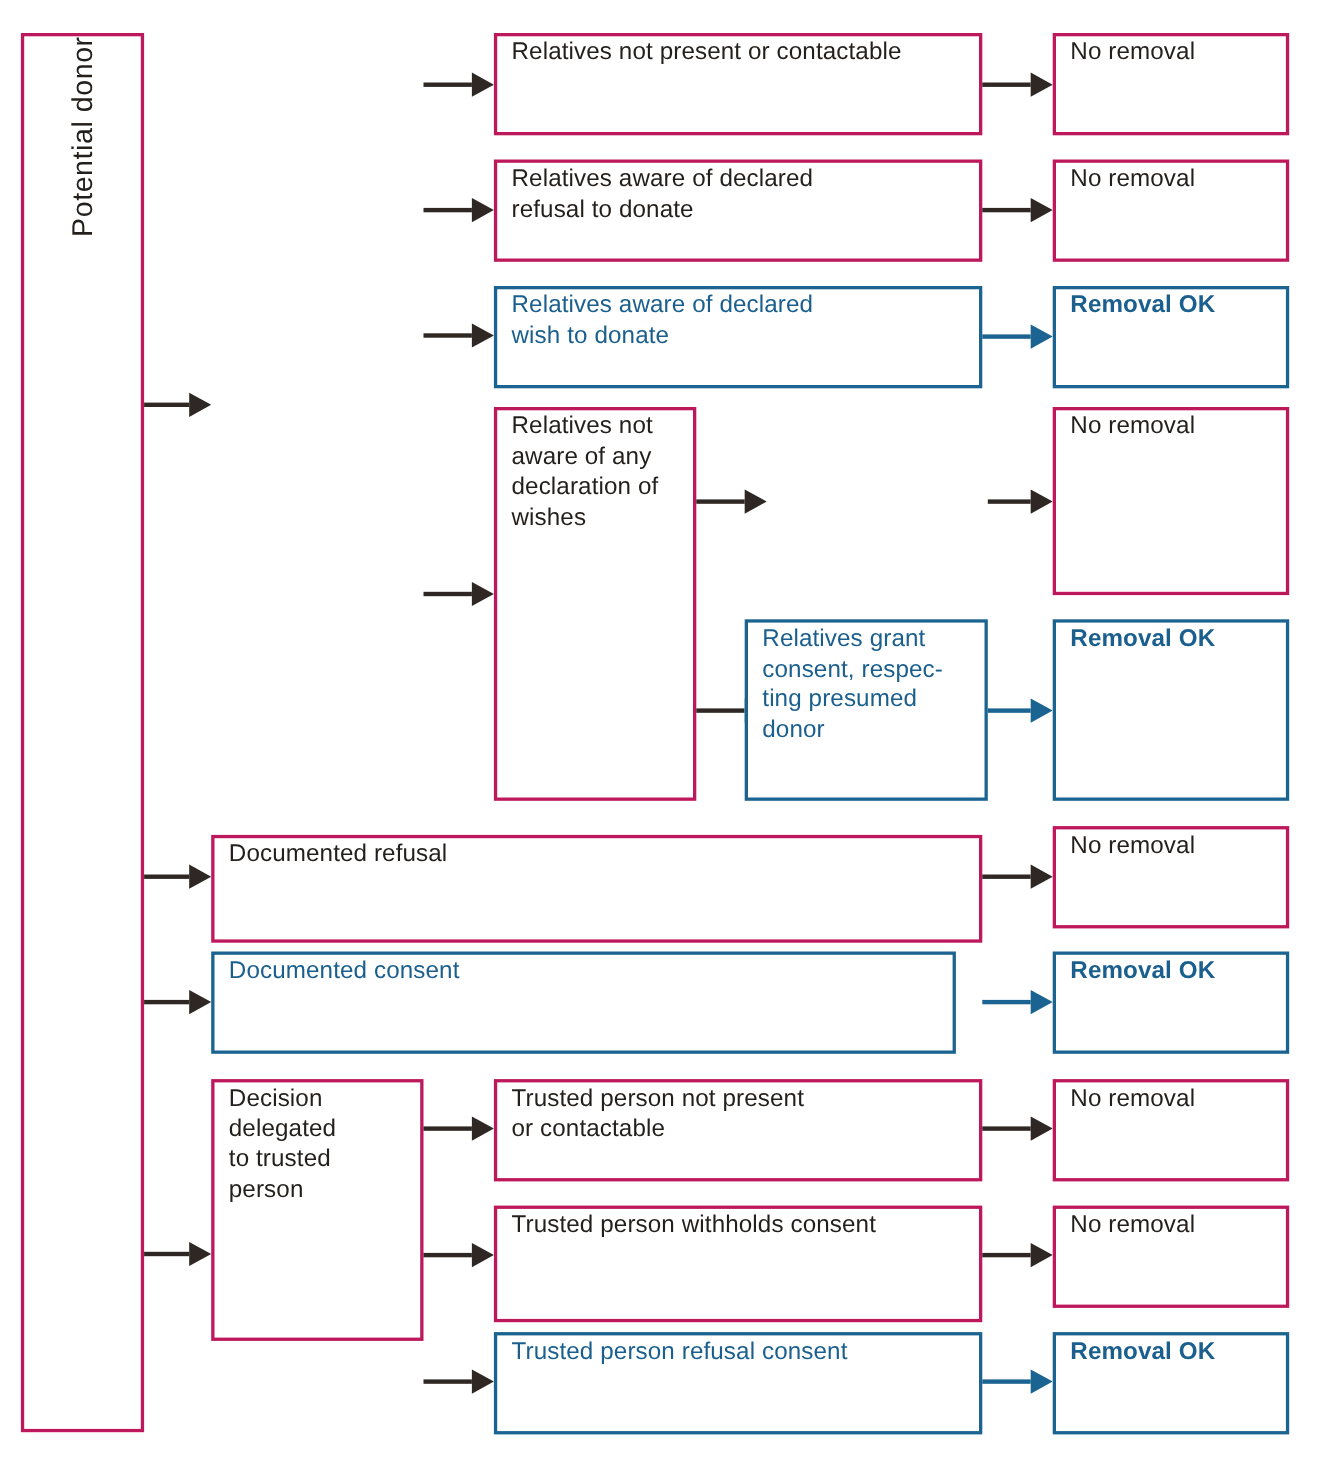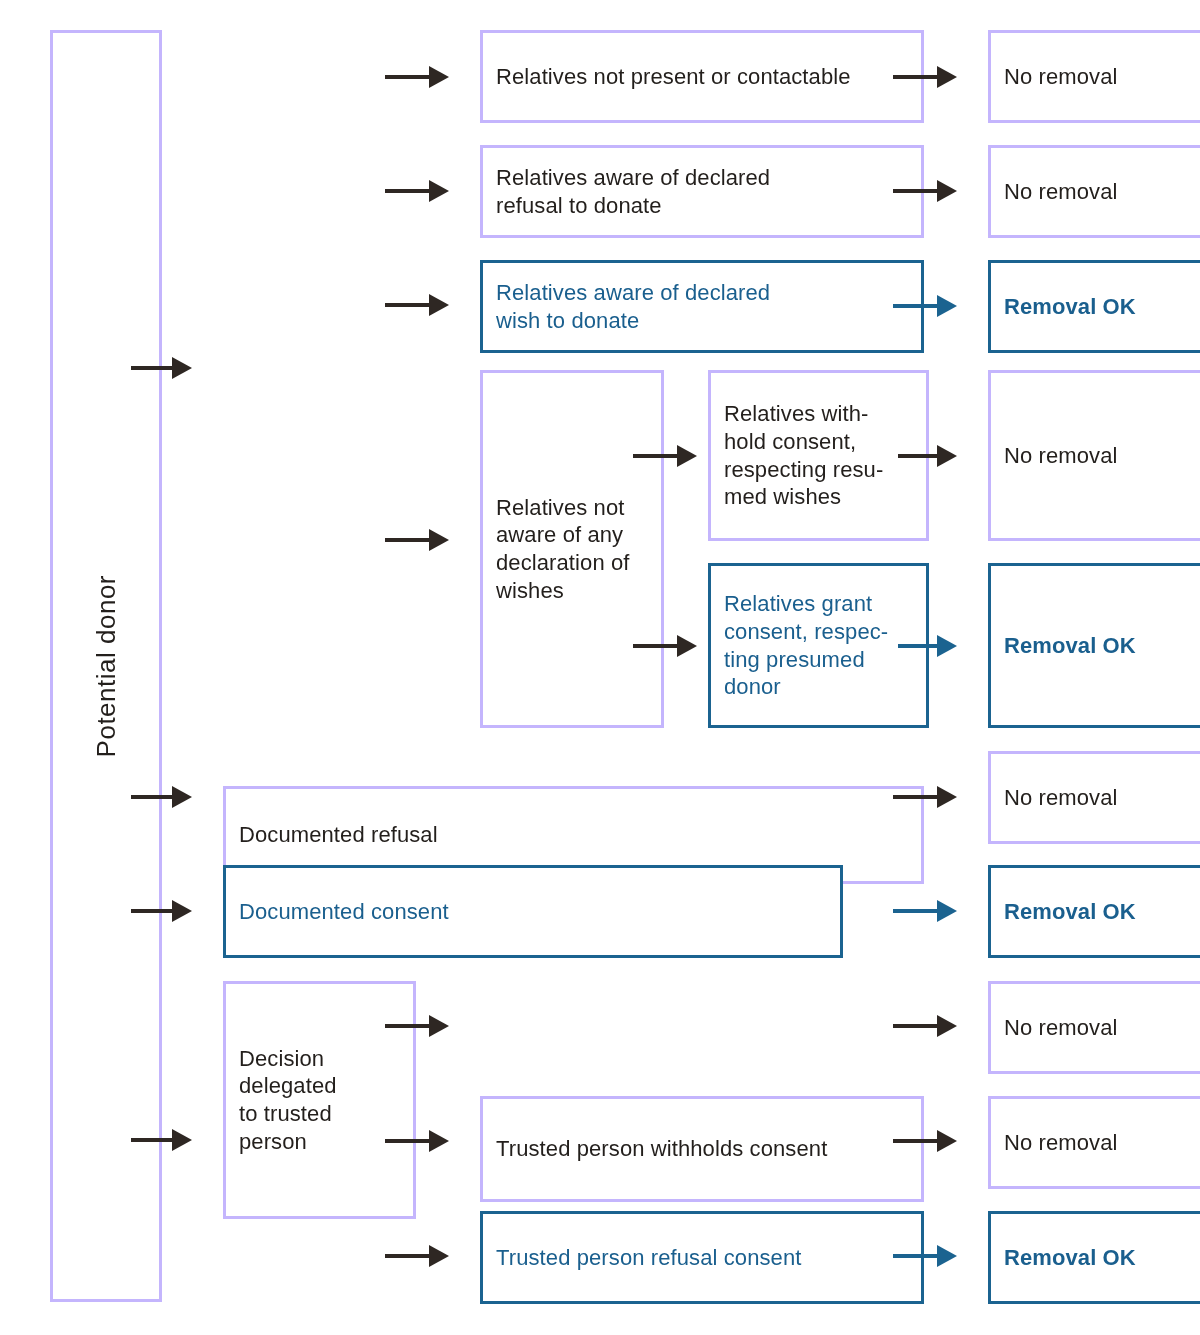--- a/index.html
+++ b/index.html
@@ -11,29 +11,28 @@
     position: relative;
     width: 1200px;
     height: 1335px;
     background: #ffffff;
     font-family: "Liberation Sans", sans-serif;
     overflow: hidden;
   }
   .box {
     position: absolute;
     box-sizing: border-box;
-    border: 3px solid #c4b5fd;
+    border: 3px solid #be185d;
     background: #ffffff;
     display: flex;
-    align-items: center;
+    align-items: flex-start;
     color: #231f1c;
     font-size: 22px;
     line-height: 1.26;
     letter-spacing: 0.1px;
-    margin-left: 31px;
   }
   .box .txt {
     padding-left: 13px;
     padding-right: 8px;
     white-space: pre-line;
   }
   .box.blue {
     border-color: #1b6390;
     color: #1a5f8e;
   }
@@ -164,26 +163,20 @@
 
   <div class="conn" style="left:633px; top:456px; width:64px;">
     <div class="shaft" style="width:44px;"></div>
     <div class="head" style="left:44px;"></div>
   </div>
   <div class="conn" style="left:633px; top:646px; width:64px;">
     <div class="shaft" style="width:44px;"></div>
     <div class="head" style="left:44px;"></div>
   </div>
 
-  <div class="box" style="left:677px; top:370px; width:221px; height:171px;">
-    <span class="txt">Relatives with-
-hold consent,
-respecting resu-
-med wishes</span>
-  </div>
   <div class="conn" style="left:898px; top:456px; width:59px;">
     <div class="shaft" style="width:39px;"></div>
     <div class="head" style="left:39px;"></div>
   </div>
   <div class="box" style="left:957px; top:370px; width:215px; height:171px;">
     <span class="txt">No removal</span>
   </div>
 
   <div class="box blue" style="left:677px; top:563px; width:221px; height:165px;">
     <span class="txt">Relatives grant
@@ -192,32 +185,32 @@
 donor</span>
   </div>
   <div class="conn blue" style="left:898px; top:646px; width:59px;">
     <div class="shaft" style="width:39px;"></div>
     <div class="head" style="left:39px;"></div>
   </div>
   <div class="box blue bold" style="left:957px; top:563px; width:215px; height:165px;">
     <span class="txt">Removal OK</span>
   </div>
 
-  <div class="box" style="left:192px; top:786px; width:701px; height:98px;">
+  <div class="box" style="left:192px; top:759px; width:701px; height:98px;">
     <span class="txt">Documented refusal</span>
   </div>
   <div class="conn" style="left:893px; top:797px; width:64px;">
     <div class="shaft" style="width:44px;"></div>
     <div class="head" style="left:44px;"></div>
   </div>
   <div class="box" style="left:957px; top:751px; width:215px; height:93px;">
     <span class="txt">No removal</span>
   </div>
 
-  <div class="box blue" style="left:192px; top:865px; width:620px; height:93px;">
+  <div class="box blue" style="left:192px; top:865px; width:677px; height:93px;">
     <span class="txt">Documented consent</span>
   </div>
   <div class="conn blue" style="left:893px; top:911px; width:64px;">
     <div class="shaft" style="width:44px;"></div>
     <div class="head" style="left:44px;"></div>
   </div>
   <div class="box blue bold" style="left:957px; top:865px; width:215px; height:93px;">
     <span class="txt">Removal OK</span>
   </div>
 
@@ -234,20 +227,24 @@
   </div>
   <div class="conn" style="left:385px; top:1141px; width:64px;">
     <div class="shaft" style="width:44px;"></div>
     <div class="head" style="left:44px;"></div>
   </div>
   <div class="conn" style="left:385px; top:1256px; width:64px;">
     <div class="shaft" style="width:44px;"></div>
     <div class="head" style="left:44px;"></div>
   </div>
 
+  <div class="box" style="left:449px; top:981px; width:444px; height:93px;">
+    <span class="txt">Trusted person not present
+or contactable</span>
+  </div>
   <div class="conn" style="left:893px; top:1026px; width:64px;">
     <div class="shaft" style="width:44px;"></div>
     <div class="head" style="left:44px;"></div>
   </div>
   <div class="box" style="left:957px; top:981px; width:215px; height:93px;">
     <span class="txt">No removal</span>
   </div>
 
   <div class="box" style="left:449px; top:1096px; width:444px; height:106px;">
     <span class="txt">Trusted person withholds consent</span>

